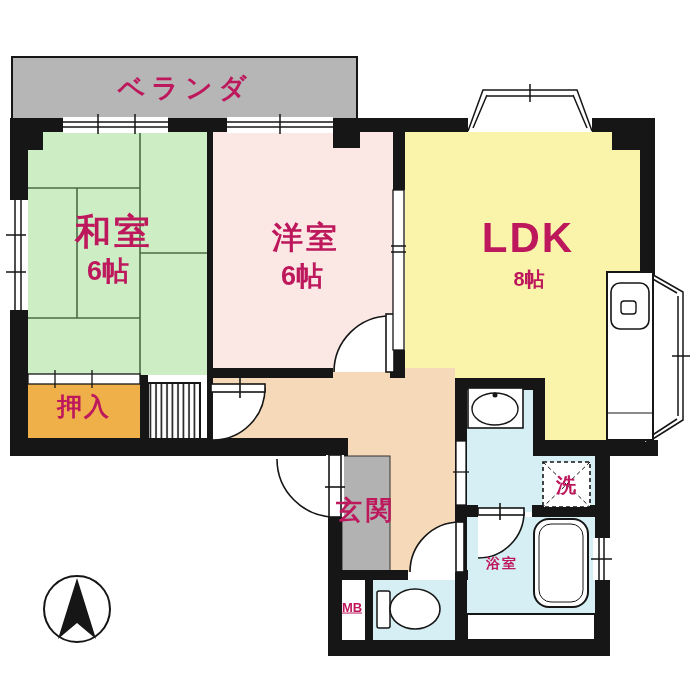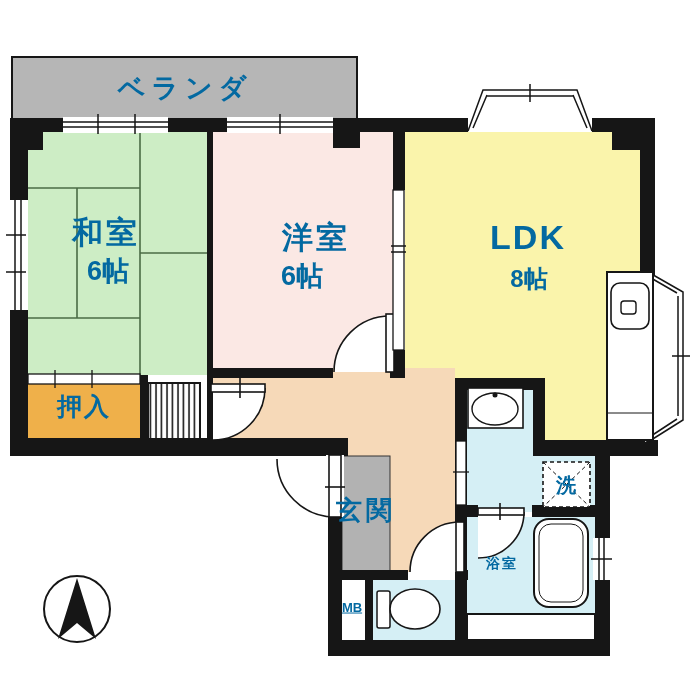--- a/index.html
+++ b/index.html
@@ -1,27 +1,27 @@
 <!DOCTYPE html>
 <html><head>
 <meta charset="utf-8">
 <style>
   html,body{margin:0;padding:0;background:#ffffff;}
   #plan{position:relative;width:700px;height:700px;background:#ffffff;overflow:hidden;
         font-family:"Liberation Sans", sans-serif;}
   #plan svg{position:absolute;left:0;top:0;}
-  .lbl{position:absolute;transform:translate(-50%,-50%);color:#0369a1;font-weight:bold;
+  .lbl{position:absolute;transform:translate(-50%,-50%);color:#be185d;font-weight:bold;
        white-space:nowrap;line-height:1.15;text-align:center;}
   .lbl-veranda{left:185px;top:89px;font-size:27px;letter-spacing:6px;}
-  .lbl-washitsu{left:106px;top:233px;font-size:31px;letter-spacing:3px;}
+  .lbl-washitsu{left:114px;top:233px;font-size:36px;letter-spacing:3px;font-family:Liberation Serif, serif;}
   .lbl-washitsu-size{left:108px;top:272px;font-size:27px;}
-  .lbl-youshitsu{left:316px;top:238px;font-size:31px;letter-spacing:3px;}
+  .lbl-youshitsu{left:306px;top:238px;font-size:31px;letter-spacing:3px;}
   .lbl-youshitsu-size{left:302px;top:277px;font-size:27px;}
-  .lbl-ldk{left:528px;top:238px;font-size:34px;letter-spacing:2px;}
-  .lbl-ldk-size{left:529px;top:279px;font-size:24px;}
+  .lbl-ldk{left:528px;top:238px;font-size:42px;letter-spacing:2px;}
+  .lbl-ldk-size{left:529px;top:279px;font-size:20px;}
   .lbl-oshiire{left:84px;top:406px;font-size:25px;letter-spacing:2px;}
   .lbl-genkan{left:366px;top:511px;font-size:26px;letter-spacing:4px;}
   .lbl-senmen{left:503px;top:475px;font-size:17px;}
   .lbl-laundry{left:566px;top:485px;font-size:20px;}
   .lbl-bath{left:502px;top:563px;font-size:14px;letter-spacing:2px;}
   .lbl-mb{left:352px;top:608px;font-size:13px;text-decoration:underline;}
 </style>
 </head>
 <body>
 

